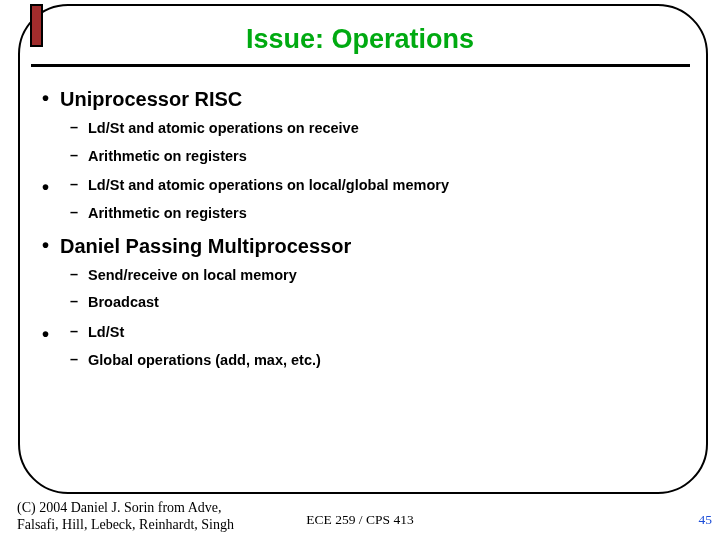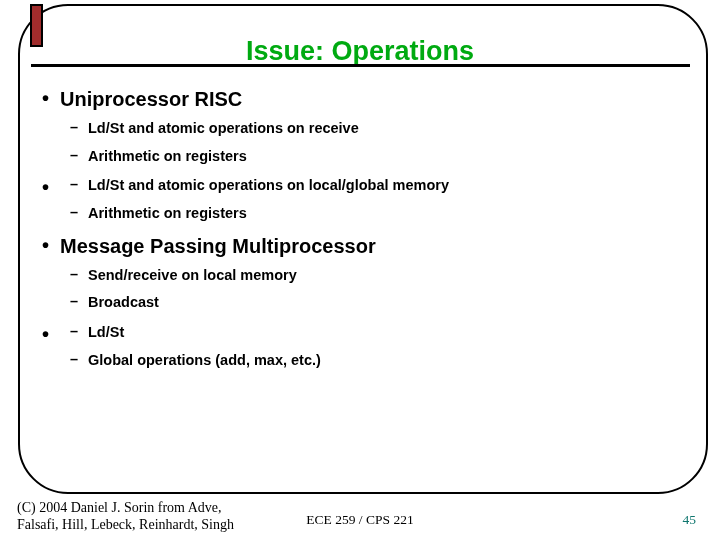--- a/index.html
+++ b/index.html
@@ -86,48 +86,48 @@
   .footer-course {
     position: absolute;
     left: 0; top: 512px; width: 720px;
     text-align: center;
     font-family: "Liberation Serif", serif;
     font-size: 13.5px;
     color: #000;
   }
   .footer-page {
     position: absolute;
-    right: 24px; top: 512px;
+    right: 8px; top: 512px;
     font-family: "Liberation Serif", serif;
     font-size: 13.5px;
-    color: #0f766e;
+    color: #1d4ed8;
   }
 </style>
 </head>
 <body>
 
 <div>
   <div class="frame"></div>
   <div class="accent" style="background: rgb(160, 44, 44);"></div>
-  <div class="title" style="color: rgb(0, 170, 17); margin-top: 12px;">Issue: Operations</div>
+  <div class="title" style="color: rgb(0, 170, 17);">Issue: Operations</div>
   <div class="rule"></div>
   <div class="content" id="bullet-list">
       <div class="l1"><span class="glyph">•</span><span>Uniprocessor RISC</span></div>
       <div class="l2"><span class="glyph">–</span><span>Ld/St and atomic operations on receive</span></div>
       <div class="l2"><span class="glyph">–</span><span>Arithmetic on registers</span></div>
       <div class="l1"><span class="glyph">•</span></div>
       <div class="l2"><span class="glyph">–</span><span>Ld/St and atomic operations on local/global memory</span></div>
       <div class="l2"><span class="glyph">–</span><span>Arithmetic on registers</span></div>
-      <div class="l1"><span class="glyph">•</span><span>Message Passing Multiprocessor</span></div>
+      <div class="l1"><span class="glyph">•</span><span>Daniel Passing Multiprocessor</span></div>
       <div class="l2"><span class="glyph">–</span><span>Send/receive on local memory</span></div>
       <div class="l2"><span class="glyph">–</span><span>Broadcast</span></div>
       <div class="l1"><span class="glyph">•</span></div>
       <div class="l2"><span class="glyph">–</span><span>Ld/St</span></div>
       <div class="l2"><span class="glyph">–</span><span>Global operations (add, max, etc.)</span></div>
     </div>
 
   <div class="footer-credit">
     <div>(C) 2004 Daniel J. Sorin from Adve,</div>
     <div>Falsafi, Hill, Lebeck, Reinhardt, Singh</div>
   </div>
-  <div class="footer-course">ECE 259 / CPS 221</div>
+  <div class="footer-course">ECE 259 / CPS 413</div>
   <div class="footer-page">45</div>
 </div>
 
 </body></html>

